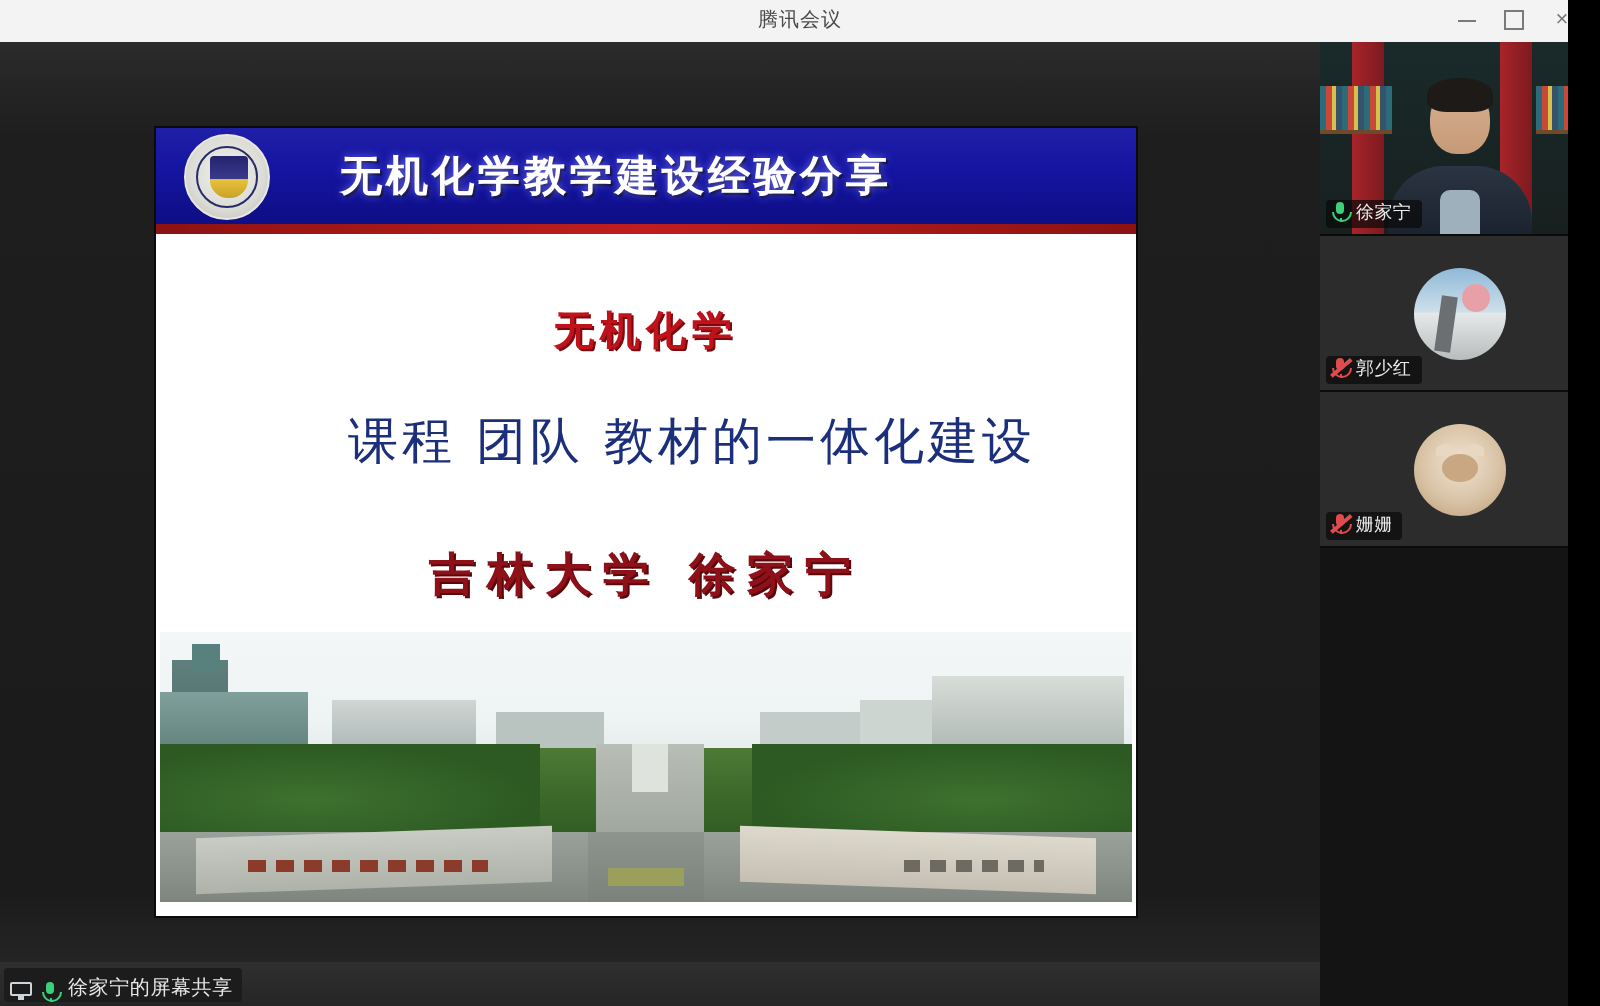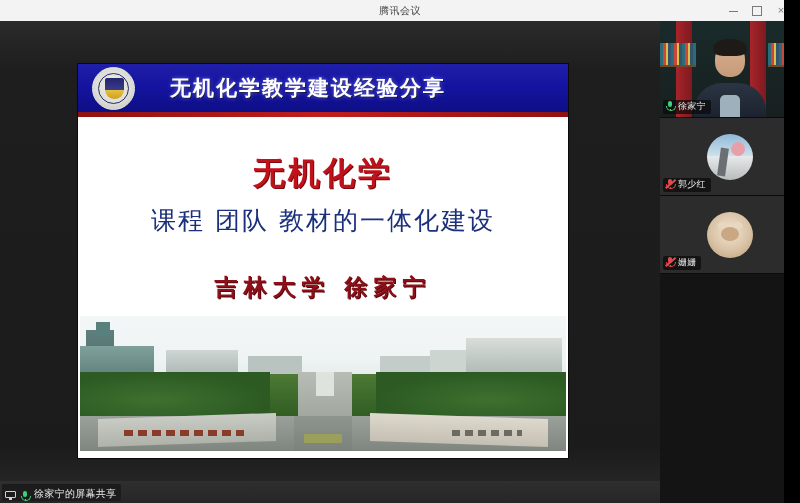--- a/index.html
+++ b/index.html
@@ -37,25 +37,25 @@
   #logo{position:absolute;left:14px;top:3px;width:43px;height:43px;border-radius:50%;
         background:radial-gradient(circle at 50% 45%,#f2f2ef 0%,#dcdcd6 60%,#b9b9b0 100%);
         border:1.5px solid #e8e8e2;box-sizing:border-box;}
   #logo:after{content:"";position:absolute;left:5px;top:5px;right:5px;bottom:5px;border-radius:50%;
         border:1px solid #2a2a6a;}
   #logo-inner{position:absolute;left:12px;top:10px;width:19px;height:21px;
         background:linear-gradient(180deg,#23236e 0%,#3a3a8c 55%,#e8c23a 56%,#c9a12b 100%);
         border-radius:2px 2px 9px 9px;}
 
   
-  #t1{position:absolute;left:0;top:88px;width:490px;text-align:center;font-size:32px;
+  #t1{position:absolute;left:0;top:88px;width:490px;text-align:center;font-size:20px;
       font-weight:bold;color:#c0121a;letter-spacing:3px;font-family:"DejaVu Sans",sans-serif;
       text-shadow:1px 1px 0 #7a0a10;}
   #t2{position:absolute;left:0;top:140px;width:490px;text-align:center;font-size:25px;
-      color:#1b2f7a;letter-spacing:2px;font-family:"DejaVu Sans",sans-serif;}
+      color:#1b2f7a;letter-spacing:2px;font-family:"DejaVu Sans",sans-serif;padding-left:23px;}
   #t3{position:absolute;left:0;top:208px;width:490px;text-align:center;font-size:23px;
       font-weight:bold;color:#8e1018;letter-spacing:6px;font-family:"DejaVu Sans",sans-serif;
       text-shadow:1px 1px 0 #5a070c;}
 
   
   #photo{position:absolute;left:2px;top:252px;width:486px;height:135px;overflow:hidden;
          background:#e9eef0;}
   .sky{position:absolute;left:0;top:0;width:486px;height:62px;
        background:linear-gradient(180deg,#f4f7f8 0%,#eef3f4 70%,#e6eceb 100%);}
   .bldL{position:absolute;left:6px;top:14px;width:28px;height:48px;

